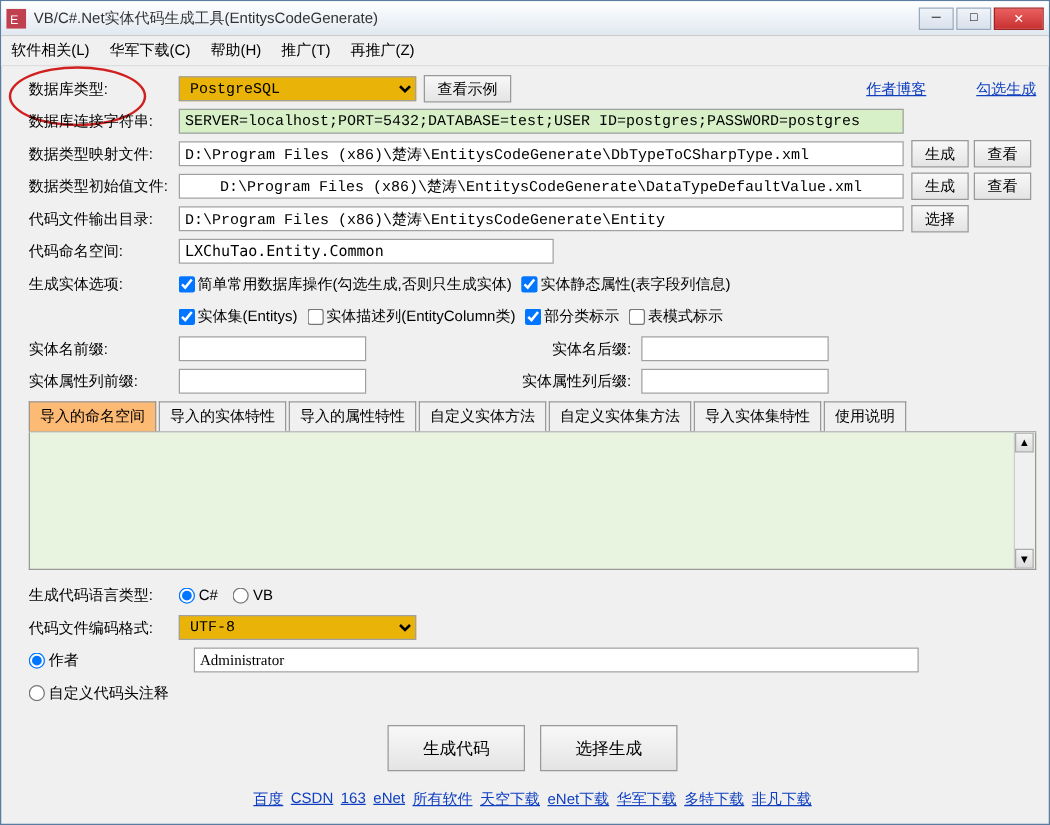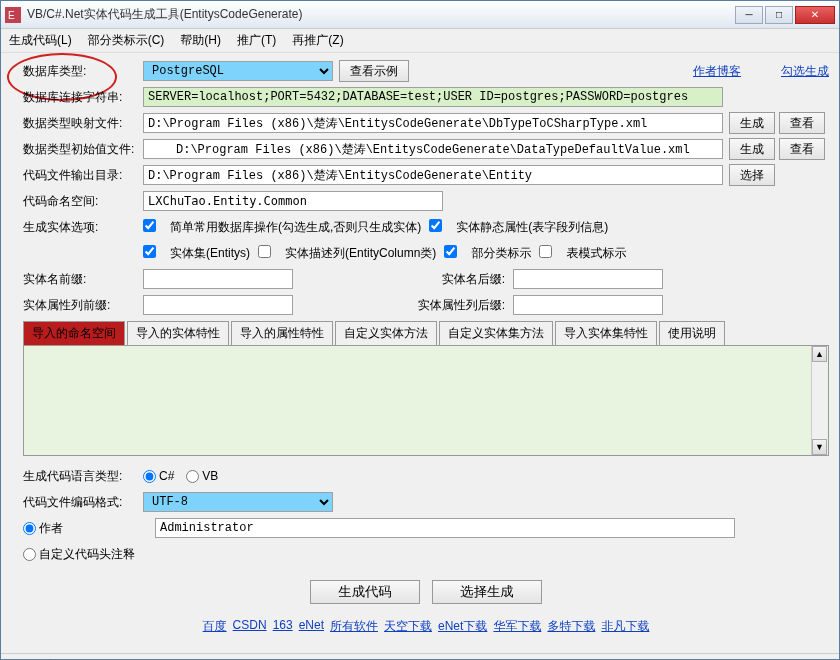--- a/index.html
+++ b/index.html
@@ -12,33 +12,33 @@
 .winbtn { width: 28px; height: 18px; background: linear-gradient(#f0f4fa,#d8e0ea); border: 1px solid #9aaabc; font-size: 10px; display: flex; align-items: center; justify-content: center; cursor: pointer; margin-left: 2px; }
 .winbtn.close { background: linear-gradient(#ea6060,#c93030); color: #fff; width: 40px; border-color: #a02020; }
 .menubar { height: 24px; display: flex; align-items: center; padding: 0 8px; gap: 16px; background: #f0f0f0; border-bottom: 1px solid #ddd; }
 .menuitem { cursor: pointer; }
 .client { padding: 6px 10px 4px 10px; margin-left: 12px; }
 .row { display: flex; align-items: center; min-height: 24px; margin-bottom: 2px; }
 .lbl { width: 120px; text-align: left; }
 .lbl-circled { position: relative; }
 .red-ellipse { position: absolute; left: 6px; top: 52px; width: 110px; height: 48px; border: 2px solid #d02020; border-radius: 50%; pointer-events: none; }
 select, input[type=text] { font-family: Consolas, "Courier New", monospace; font-size: 12px; height: 20px; border: 1px solid #a0a0a0; background: #fff; padding: 0 4px; }
-select { background: #7dd3fc; }
+select { background: #eab308; }
 .btn { height: 22px; background: linear-gradient(#f8f8f8,#e4e4e4); border: 1px solid #999; padding: 0 10px; font-size: 12px; cursor: pointer; font-family: inherit; }
 .link { color: #1040c0; text-decoration: underline; cursor: pointer; }
 .connstr { background: #d8f0c8 !important; }
-.chk { display: inline-flex; align-items: flex-start; gap: 14px; margin-right: 8px; }
+.chk { display: inline-flex; align-items: center; gap: 2px; margin-right: 8px; }
 .chk input { width: 13px; height: 13px; }
 .tabs { display: flex; border-bottom: 1px solid #999; margin-top: 4px; }
 .tab { padding: 3px 8px; border: 1px solid #999; border-bottom: none; background: #f0f0f0; margin-right: 2px; cursor: pointer; font-size: 12px; }
-.tab.active { background: #b91c1c; font-family: Liberation Serif, serif; }
+.tab.active { background: #fdba74; font-family: Liberation Serif, serif; }
 .tabbody { height: 110px; border: 1px solid #999; border-top: none; background: #e8f4e0; overflow: auto; }
 .radio { display: inline-flex; align-items: center; gap: 3px; margin-right: 12px; }
 .bigbtns { display: flex; justify-content: center; gap: 12px; margin: 14px 0; }
-.bigbtn { width: 110px; height: 24px; background: linear-gradient(#f8f8f8,#e4e4e4); border: 1px solid #999; cursor: pointer; font-family: inherit; }
+.bigbtn { width: 110px; height: 37px; background: linear-gradient(#f8f8f8,#e4e4e4); border: 1px solid #999; cursor: pointer; font-family: inherit; }
 .bottomlinks { display: flex; justify-content: center; gap: 6px; margin: 8px 0 14px 0; }
 .footer { border-top: 1px solid #ccc; padding: 4px 8px; font-size: 12px; }
 .footer .link { margin-right: 4px; }
 .sep { color: #888; margin: 0 4px; }
 .scrollbar { position: absolute; right: 1px; top: 0; bottom: 0; width: 16px; background: #f0f0f0; border-left: 1px solid #ccc; }
 .scrollbtn { height: 16px; background: linear-gradient(#f4f4f4,#dcdcdc); border: 1px solid #aaa; font-size: 9px; display: flex; align-items: center; justify-content: center; }
 </style>
 </head>
 <body>
 
@@ -50,22 +50,22 @@
       </svg>
     <span class="title">VB/C#.Net实体代码生成工具(EntitysCodeGenerate)</span>
     <div class="winbtns">
       <div class="winbtn">─</div>
       <div class="winbtn">□</div>
       <div class="winbtn close">✕</div>
     </div>
   </div>
 
   <div class="menubar">
-    <span class="menuitem">生成代码(L)</span>
-    <span class="menuitem">部分类标示(C)</span>
+    <span class="menuitem">软件相关(L)</span>
+    <span class="menuitem">华军下载(C)</span>
     <span class="menuitem">帮助(H)</span>
     <span class="menuitem">推广(T)</span>
     <span class="menuitem">再推广(Z)</span>
   </div>
 
   <div class="red-ellipse"></div>
 
   <div class="client">
 
     <div class="row">
@@ -183,21 +183,21 @@
     </div>
     <div class="row">
       <span class="lbl">代码文件编码格式:</span>
       <select style="width:190px"><option>UTF-8</option></select>
     </div>
     <div class="row">
       <label class="radio" style="width:120px">
           <input type="radio" name="head" checked="" style="">
           <span>作者</span>
         </label>
-      <input type="text" style="width: 580px;" value="Administrator">
+      <input type="text" style="width: 580px; font-family: Liberation Serif, serif;" value="Administrator">
     </div>
     <div class="row">
       <label class="radio" style="width:140px">
           <input type="radio" name="head" style="">
           <span>自定义代码头注释</span>
         </label>
     </div>
 
     <div class="bigbtns">
       <button class="bigbtn">生成代码</button>

